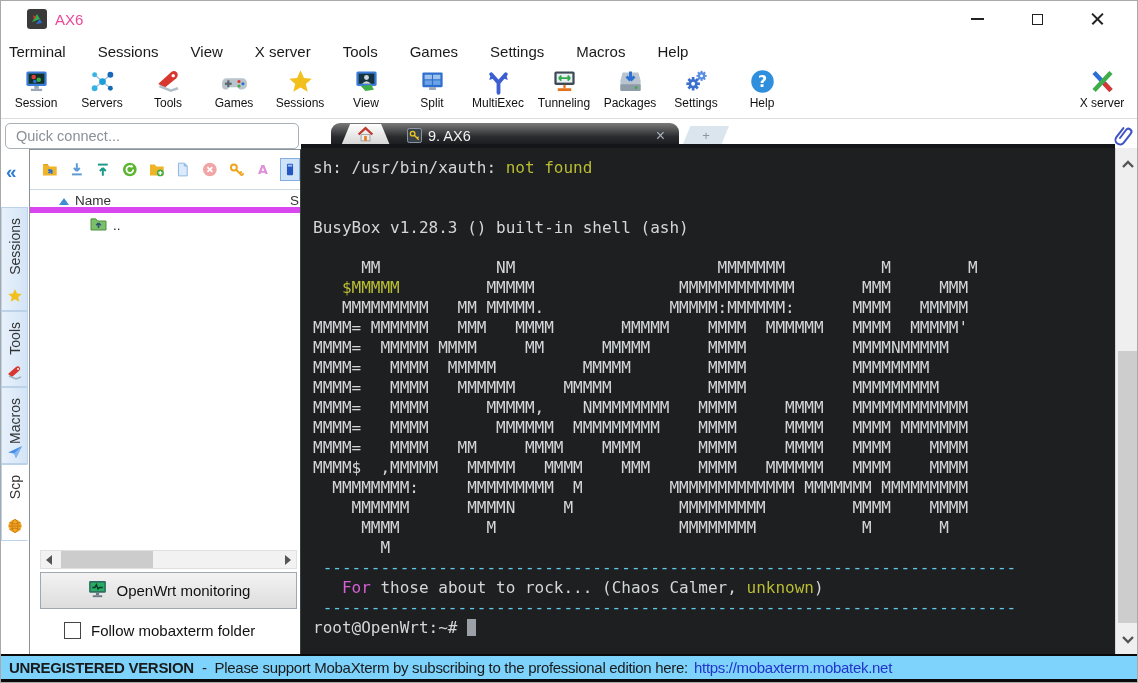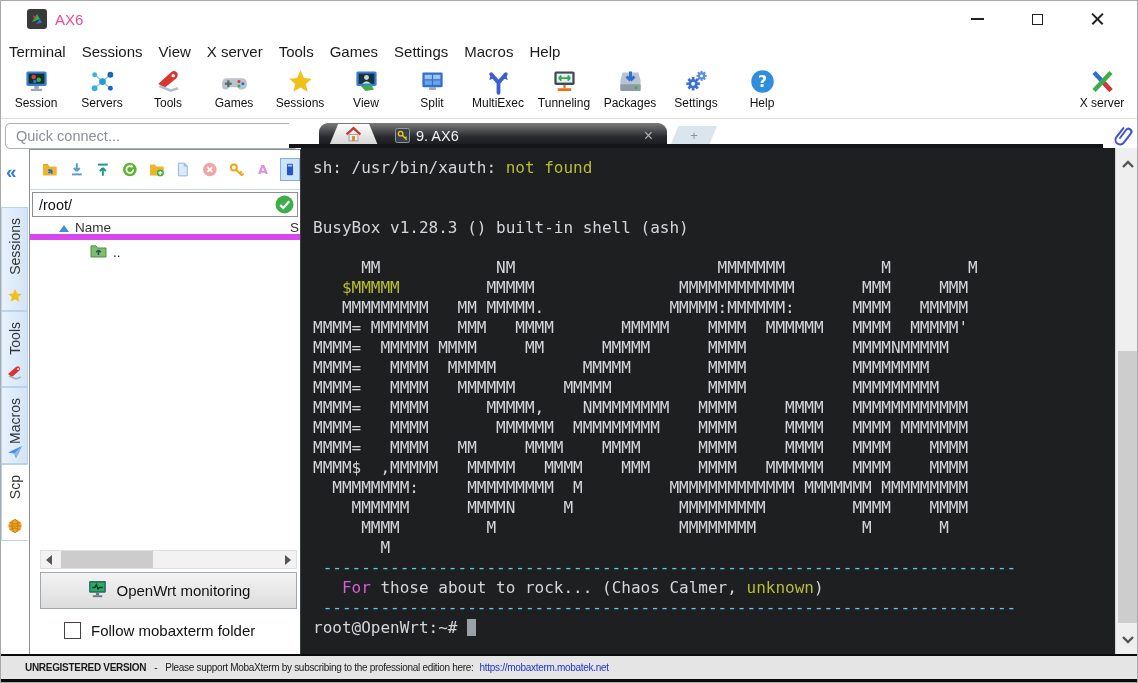--- a/index.html
+++ b/index.html
@@ -14,33 +14,33 @@
   .app-icon { width:20px; height:20px; margin-right:8px; }
   .title-text { font-size:15px; color:#ec4899; }
   .win-controls { position:absolute; right:10px; top:0; height:36px; width:180px; display:flex; }
   .wc { flex:1; display:flex; align-items:center; justify-content:center; height:100%; cursor:default; }
   .wc-min i { display:block; width:13px; border-bottom:2px solid #222; }
   .wc-max i { display:block; width:11px; height:11px; border:1.5px solid #222; }
   .wc-close i { position:relative; display:block; width:13px; height:13px; }
   .wc-close i::before,.wc-close i::after { content:""; position:absolute; left:-1px; top:5.5px; width:15px; height:1.6px; background:#222; }
   .wc-close i::before { transform:rotate(45deg); } .wc-close i::after { transform:rotate(-45deg); }
   
-  .menubar { position:absolute; left:0; top:36px; width:100%; height:28px; display:flex; align-items:center; gap:16px; padding-left:8px; font-size:15px; background:#fff; }
+  .menubar { position:absolute; left:0; top:36px; width:100%; height:28px; display:flex; align-items:center; gap:32px; padding-left:8px; font-size:15px; background:#fff; }
   .menu-item { cursor:default; }
   
   .toolbar { position:absolute; left:0; top:64px; width:100%; height:54px; border-bottom:1px solid #dedede; display:flex; padding:3px 2px 0 2px; background:#fff; }
   .tb-item { width:66px; display:flex; flex-direction:column; align-items:center; gap:1px; cursor:default; }
   .tb-icon { width:27px; height:27px; } .tb-icon svg { width:100%; height:100%; }
   .tb-label { font-size:12px; color:#111; white-space:nowrap; }
   .tb-spacer { flex:1; }
   
   .quick-connect { position:absolute; left:4px; top:122px; width:294px; height:26px; border:1px solid #a9b0b8; border-radius:5px; font-size:14.5px; padding:0 10px; color:#222; outline:none; font-family:"Liberation Sans",sans-serif; }
   .quick-connect::placeholder { color:#8a9096; }
   
-  .tabbar { position:absolute; left:288px; top:122px; width:814px; height:25px; background:#fff; }
+  .tabbar { position:absolute; left:300px; top:122px; width:814px; height:25px; background:#fff; }
   .tab-dark { position:absolute; left:30px; top:0; width:348px; height:25px; border-radius:9px 9px 0 0; background:linear-gradient(#7a7a7a, #2a2b2e 55%, #141518); }
   .tab-home { position:absolute; left:3px; top:1px; width:62px; height:24px; background:linear-gradient(#fefefe,#cfcfcf); clip-path:polygon(10% 100%, 26% 0, 76% 0, 92% 100%); display:flex; align-items:center; justify-content:center; cursor:default; }
   .tab-home svg { width:17px; height:17px; }
   .tab-active { position:absolute; left:66px; top:0; right:4px; height:25px; display:flex; align-items:center; padding-left:10px; color:#f2f2f2; font-size:14.5px; cursor:default; }
   .tab-key { width:15px; height:15px; margin-right:6px; }
   .tab-close { margin-left:auto; margin-right:10px; color:#a8b2bc; font-size:16px; line-height:1; cursor:default; }
   .tab-new { position:absolute; left:382px; top:3px; width:46px; height:18px; background:#dbe5ee; clip-path:polygon(0 100%, 16% 0, 100% 0, 84% 100%); color:#8a97a3; font-size:13px; display:flex; align-items:center; justify-content:center; cursor:default; }
   .tab-strip-bottom { position:absolute; left:0; bottom:0; width:100%; height:4px; background:#141518; }
   .paperclip { position:absolute; left:1112px; top:124px; width:22px; height:22px; cursor:default; }
   
@@ -77,21 +77,21 @@
   .terminal { position:absolute; left:300px; top:147px; width:814px; height:508px; background:#1d1f21; padding:10px 0 0 12px; font-family:"DejaVu Sans Mono", monospace; font-size:16px; line-height:20px; white-space:pre; overflow:hidden; cursor:text; }
   .tl { min-height:20px; }
   .c-fg { color:#d4d7d9; } .c-yellow { color:#b9bd32; } .c-magenta { color:#d75fd7; } .c-cyan { color:#62c8e8; }
   .cursor { display:inline-block; width:9px; height:17px; background:#9aa0a6; vertical-align:-3px; }
   
   .term-scroll { position:absolute; left:1114px; top:147px; width:24px; height:508px; background:#efefef; border-left:1px solid #d6d6d6; }
   .ts-up,.ts-down { position:absolute; left:3px; width:18px; height:18px; cursor:default; }
   .ts-up { top:8px; } .ts-down { bottom:8px; }
   .ts-thumb { position:absolute; left:2px; width:19px; top:203px; height:272px; background:#cdcdcd; cursor:default; }
   
-  .statusbar { position:absolute; left:0; bottom:0; width:100%; height:28px; background:#e5e5e5; border-top:2px solid #0a0a0a; border-bottom:3px solid #0a0a0a; display:flex; align-items:center; padding-left:24px; font-size:10px; letter-spacing:-0.3px; white-space:nowrap; }
+  .statusbar { position:absolute; left:0; bottom:0; width:100%; height:28px; background:#7dd3fc; border-top:2px solid #0a0a0a; border-bottom:3px solid #0a0a0a; display:flex; align-items:center; padding-left:8px; font-size:15px; letter-spacing:-0.3px; white-space:nowrap; }
   .sb-bold { font-weight:bold; margin-right:8px; }
   .sb-sep { margin-right:8px; }
   .sb-msg { margin-right:6px; }
   .sb-link { color:#2233cc; text-decoration:none; }
 </style>
 </head>
 <body>
 
 <div class="titlebar">
   <span class="app-icon"><svg viewBox="0 0 20 20">
@@ -368,27 +368,20 @@
             <path d="M7.3 8.3 l6 6 M11 12 l2 -2 M13 14 l2 -2" stroke="#f0a41c" stroke-width="2" fill="none"></path>
           </svg></span>
         <span class="ft-btn"><svg viewBox="0 0 16 16">
             <text x="8" y="13" font-size="13" text-anchor="middle" fill="#df8fd8" font-weight="bold" font-family="DejaVu Sans, sans-serif">A</text>
           </svg></span>
         <span class="ft-btn pressed"><svg viewBox="0 0 16 16">
             <rect x="4.5" y="1.5" width="7" height="13" rx="1.2" fill="#2456c4"></rect>
             <rect x="5.5" y="2.5" width="5" height="2.2" fill="#9fc3ef"></rect>
           </svg></span>
       </div>
-    <div class="path-row">
-      <input class="path-input" type="text" value="/root/" style="">
-      <span class="path-check"><svg viewBox="0 0 18 18">
-            <circle cx="9" cy="9" r="8.5" fill="#3dae49"></circle>
-            <path d="M5 9.5 l2.8 2.8 L13.5 6" stroke="#fff" stroke-width="2.2" fill="none"></path>
-          </svg></span>
-    </div>
     <div class="list-header">
       <span class="sort-asc"></span>
       <span class="col-name">Name</span>
       <span class="col-size">S</span>
     </div>
     <div class="list-row">
       <span><svg viewBox="0 0 17 15">
             <path d="M1 3 h5 l1.5 2 H16 v9 H1z" fill="#7cbf6b" stroke="#4e8f42"></path>
             <path d="M1 3 v-1 h4.5 l1 1.5z" fill="#7cbf6b"></path>
             <path d="M8.5 12 v-5 M8.5 7 l-2.3 2.3 M8.5 7 l2.3 2.3" stroke="#2c4f72" stroke-width="1.6" fill="none"></path>

